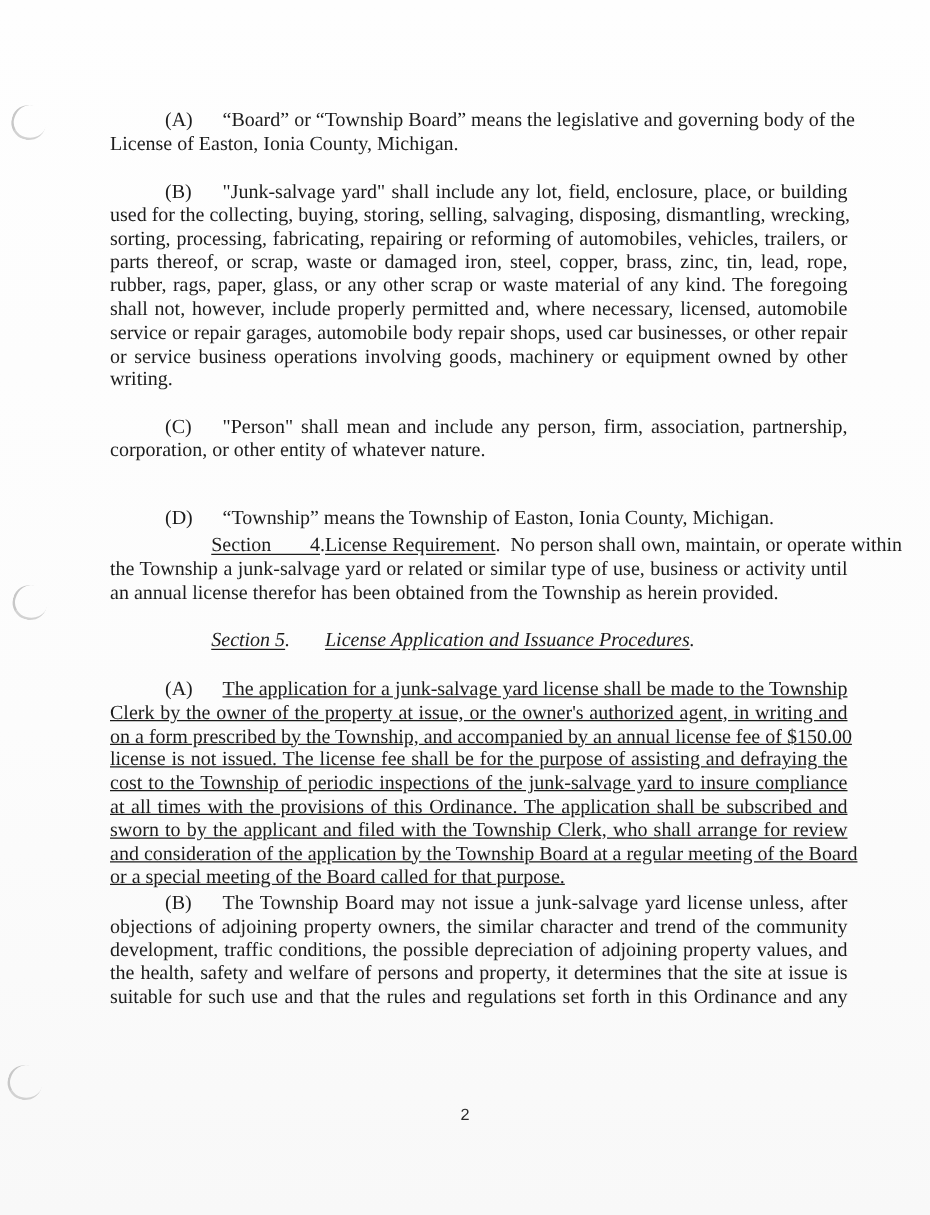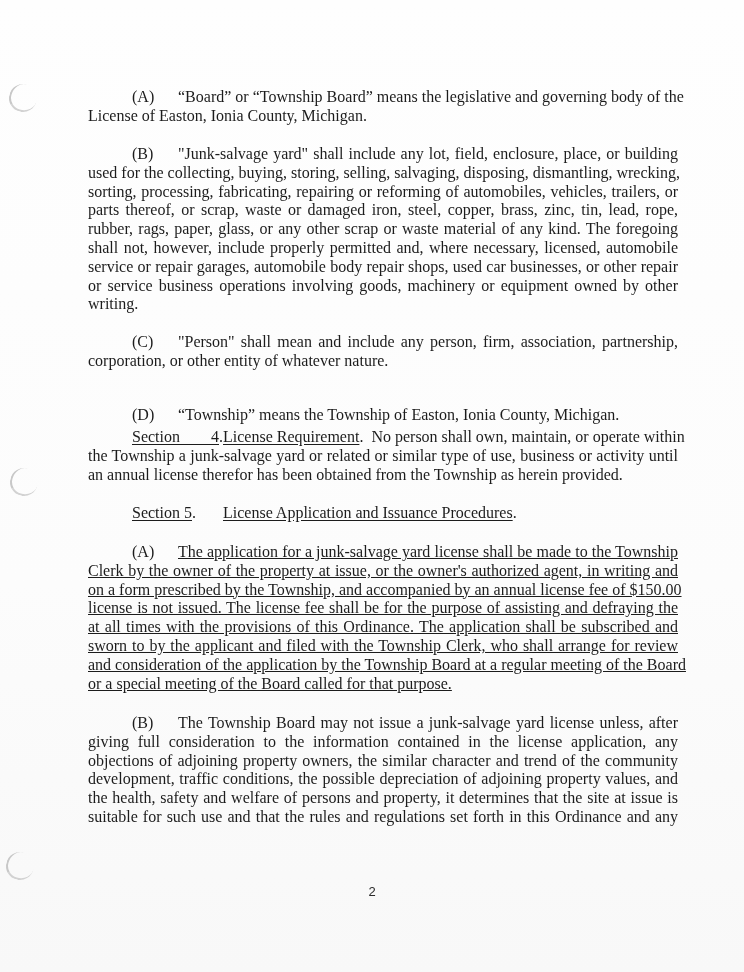--- a/index.html
+++ b/index.html
@@ -25,21 +25,21 @@
   .para { position: absolute; left: 88px; width: 590px; }
   .line {
     display: block; white-space: nowrap;
     text-align: justify; text-align-last: justify;
     height: 18.8px;
   }
   .line.last { text-align-last: left; }
   .line.indent { padding-left: 44px; }
   .lbl { display: inline-block; width: 46px; }
   .u { text-decoration: underline; text-underline-offset: 2px; }
-  .sec-lbl { display: inline-block; width: 91px; }
+  .sec-lbl { display: inline-block; width: 91px; margin-left: 37px; }
   .page-number {
     position: absolute; top: 884px; left: 0; width: 744px; text-align: center;
     font-family: "Liberation Sans", "DejaVu Sans", sans-serif; font-size: 13px; color: #2a2a2a;
   }
 </style>
 </head>
 <body>
 
 <div class="page">
   <div class="hole h1"></div>
@@ -71,38 +71,38 @@
   <div class="para" style="top:370px;margin-top:36px;">
     <span class="line indent last"><span class="lbl">(D)</span><span>“Township” means the Township of Easton, Ionia County, Michigan.</span></span>
   </div>
 
   <div class="para" style="top:428px;">
     <span class="line indent"><span class="sec-lbl"><span class="u">Section 4</span>.</span><span class="u">License Requirement</span>.&nbsp; <span>No person shall own, maintain, or operate within</span></span>
     <span class="line">the Township a junk-salvage yard or related or similar type of use, business or activity until</span>
     <span class="line last">an annual license therefor has been obtained from the Township as herein provided.</span>
   </div>
 
-  <div class="para" style="top:504px;">
+  <div class="para" style="top:504px;font-style:italic;">
     <span class="line indent last"><span class="sec-lbl"><span class="u">Section 5</span>.</span><span class="u">License Application and Issuance Procedures</span>.</span>
   </div>
 
   <div class="para" style="top:543px;text-decoration:underline;">
     <span class="line indent"><span class="lbl">(A)</span><span>The application for a junk-salvage yard license shall be made to the Township</span></span>
     <span class="line">Clerk by the owner of the property at issue, or the owner's authorized agent, in writing and</span>
     <span class="line">on a form prescribed by the Township, and accompanied by an annual license fee of $150.00</span>
     <span class="line">license is not issued.  The license fee shall be for the purpose of assisting and defraying the</span>
+    <span class="line">cost to the Township of periodic inspections of the junk-salvage yard to insure compliance</span>
     <span class="line">at all times with the provisions of this Ordinance.  The application shall be subscribed and</span>
     <span class="line">sworn to by the applicant and filed with the Township Clerk, who shall arrange for review</span>
     <span class="line">and consideration of the application by the Township Board at a regular meeting of the Board</span>
     <span class="line last">or a special meeting of the Board called for that purpose.</span>
   </div>
 
   <div class="para" style="top:714px;">
     <span class="line indent"><span class="lbl">(B)</span><span>The Township Board may not issue a junk-salvage yard license unless, after</span></span>
-    <span class="line">giving full consideration to the information contained in the license application, any</span>
     <span class="line">objections of adjoining property owners, the similar character and trend of the community</span>
     <span class="line">development, traffic conditions, the possible depreciation of adjoining property values, and</span>
     <span class="line">the health, safety and welfare of persons and property, it determines that the site at issue is</span>
     <span class="line">suitable for such use and that the rules and regulations set forth in this Ordinance and any</span>
   </div>
 
   <div class="page-number">2</div>
 </div>
 
 </body></html>

